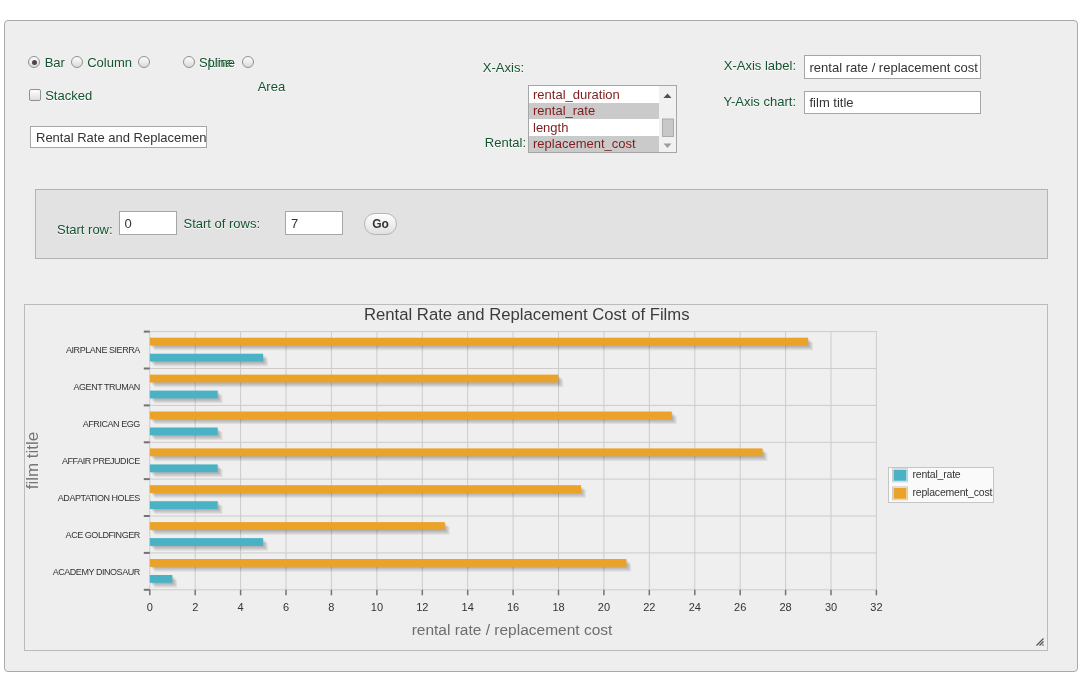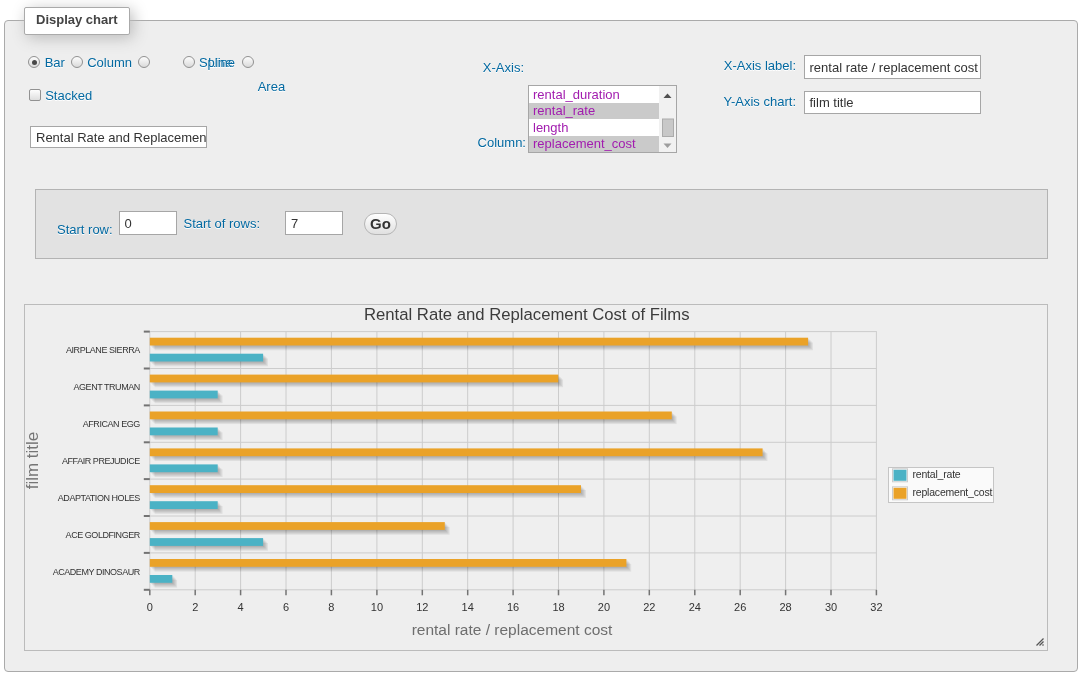--- a/index.html
+++ b/index.html
@@ -10,49 +10,48 @@
   background:#eee; border:1px solid #aaa; border-radius:4px;
 }
 .legendbox {
   position:absolute; left:24px; top:7px; width:82px; height:17px;
   background:#fff; border:1px solid #aaa; border-radius:2px;
   box-shadow:3px 3px 15px #bbb;
   padding:4px 11px 5px 11px;
   font-size:13px; font-weight:bold; color:#444;
   z-index:5;
 }
-.lbl { position:absolute; font-size:13px; color:#0369a1; text-shadow:0 1px 0 #fff; white-space:nowrap; line-height:15px; }
+.lbl { position:absolute; font-size:13px; color:#14532d; text-shadow:0 1px 0 #fff; white-space:nowrap; line-height:15px; }
 .rlbl { text-align:right; width:100px; }
 .radio { position:absolute; width:10px; height:10px; border-radius:50%; border:1px solid #919191; background:linear-gradient(#fdfdfd,#dadada); }
 .radio.checked::after { content:""; position:absolute; left:2.5px; top:2.5px; width:5px; height:5px; border-radius:50%; background:#484848; }
 .checkbox { position:absolute; width:10px; height:10px; border:1px solid #919191; border-radius:2px; background:linear-gradient(#fdfdfd,#dedede); }
 .tinput { position:absolute; background:#fff; border:1px solid #a6a6a6; font-size:13px; color:#333; white-space:nowrap; overflow:hidden; }
 .tinput span { position:absolute; left:5px; top:50%; transform:translateY(-50%); }
 .selectbox { position:absolute; background:#fff; border:1px solid #a6a6a6; }
 .selectbox .txt { position:absolute; left:7px; top:3px; font-size:13px; color:#333; }
 .selectbox .arr { position:absolute; left:140px; top:9px; width:0; height:0; border-left:4px solid transparent; border-right:4px solid transparent; border-top:5px solid #111; }
 .listbox { position:absolute; background:#fff; border:1px solid #a6a6a6; overflow:hidden; }
-.opt { position:absolute; left:0; height:16px; font-size:13px; color:#a21caf; padding-left:4px; line-height:16px; white-space:nowrap; }
+.opt { position:absolute; left:0; height:16px; font-size:13px; color:#7f1d1d; padding-left:4px; line-height:16px; white-space:nowrap; }
 .opt.sel { background:#cacaca; }
 .panel {
   position:absolute; left:35px; top:189px; width:1011px; height:68px;
   background:#e2e2e2; border:1px solid #b3b3b3;
 }
 .gobtn { position:absolute; left:364px; top:213px; width:31px; height:20px;
   border:1px solid #b5b5b5; border-radius:11px;
   background:linear-gradient(#fefefe,#e0e0e0);
-  font-size:15px; font-weight:bold; color:#333; text-align:center; line-height:20px;
+  font-size:12px; font-weight:bold; color:#333; text-align:center; line-height:20px;
 }
 .chartbox { position:absolute; left:24px; top:304px; width:1022px; height:345px; background:#eee; border:1px solid #bbb; }
 </style>
 </head>
 <body>
 <div id="wrap">
   <div class="fieldset"></div>
-  <div class="legendbox">Display chart</div>
 
   <div class="radio checked" style="left:28px; top:56px;"></div>
   <div class="lbl" style="left:44.7px; top:55.3px;">Bar</div>
   <div class="radio" style="left:70.5px; top:56px;"></div>
   <div class="lbl" style="left:87.2px; top:55.3px;">Column</div>
   <div class="radio" style="left:137.7px; top:56px;"></div>
   <div class="lbl" style="left:160px; top:55.3px;padding-left:48px;">Line</div>
   <div class="radio" style="left:182.8px; top:56px;"></div>
   <div class="lbl" style="left:198.9px; top:55.3px;">Spline</div>
   <div class="radio" style="left:241.6px; top:56px;"></div>
@@ -60,21 +59,21 @@
 
   <div class="checkbox" style="left:28.5px; top:88.5px;"></div>
   <div class="lbl" style="left:45.2px; top:87.8px;">Stacked</div>
 
   <div class="tinput" style="left:30px; top:126px; width:175px; height:20px;">
       <span>Rental Rate and Replacement Cost of Films</span>
     </div>
 
   <div class="lbl rlbl" style="left:424px; top:59.5px;">X-Axis:</div>
 
-  <div class="lbl rlbl" style="left:426px; top:134.5px;">Column:</div>
+  <div class="lbl rlbl" style="left:426px; top:134.5px;">Rental:</div>
   <div class="listbox" style="left:528px; top:85px; width:147px; height:66px;">
     <div class="opt" style="top:0.5px; width:126px;">rental_duration</div>
     <div class="opt sel" style="top:17px; width:126px;">rental_rate</div>
     <div class="opt" style="top:33.5px; width:126px;">length</div>
     <div class="opt sel" style="top:50px; width:126px;">replacement_cost</div>
     <div style="position:absolute; right:0; top:0; width:17px; height:66px; background:#f1f1f1;">
       <svg width="17" height="66">
         <polygon points="4.5,12 12.5,12 8.5,7.5" fill="#505050"></polygon>
         <rect x="3.5" y="33" width="11" height="17.5" fill="#c8c8c8" stroke="#ababab" stroke-width="1"></rect>
         <polygon points="4.5,57.5 12.5,57.5 8.5,62" fill="#9d9d9d"></polygon>

